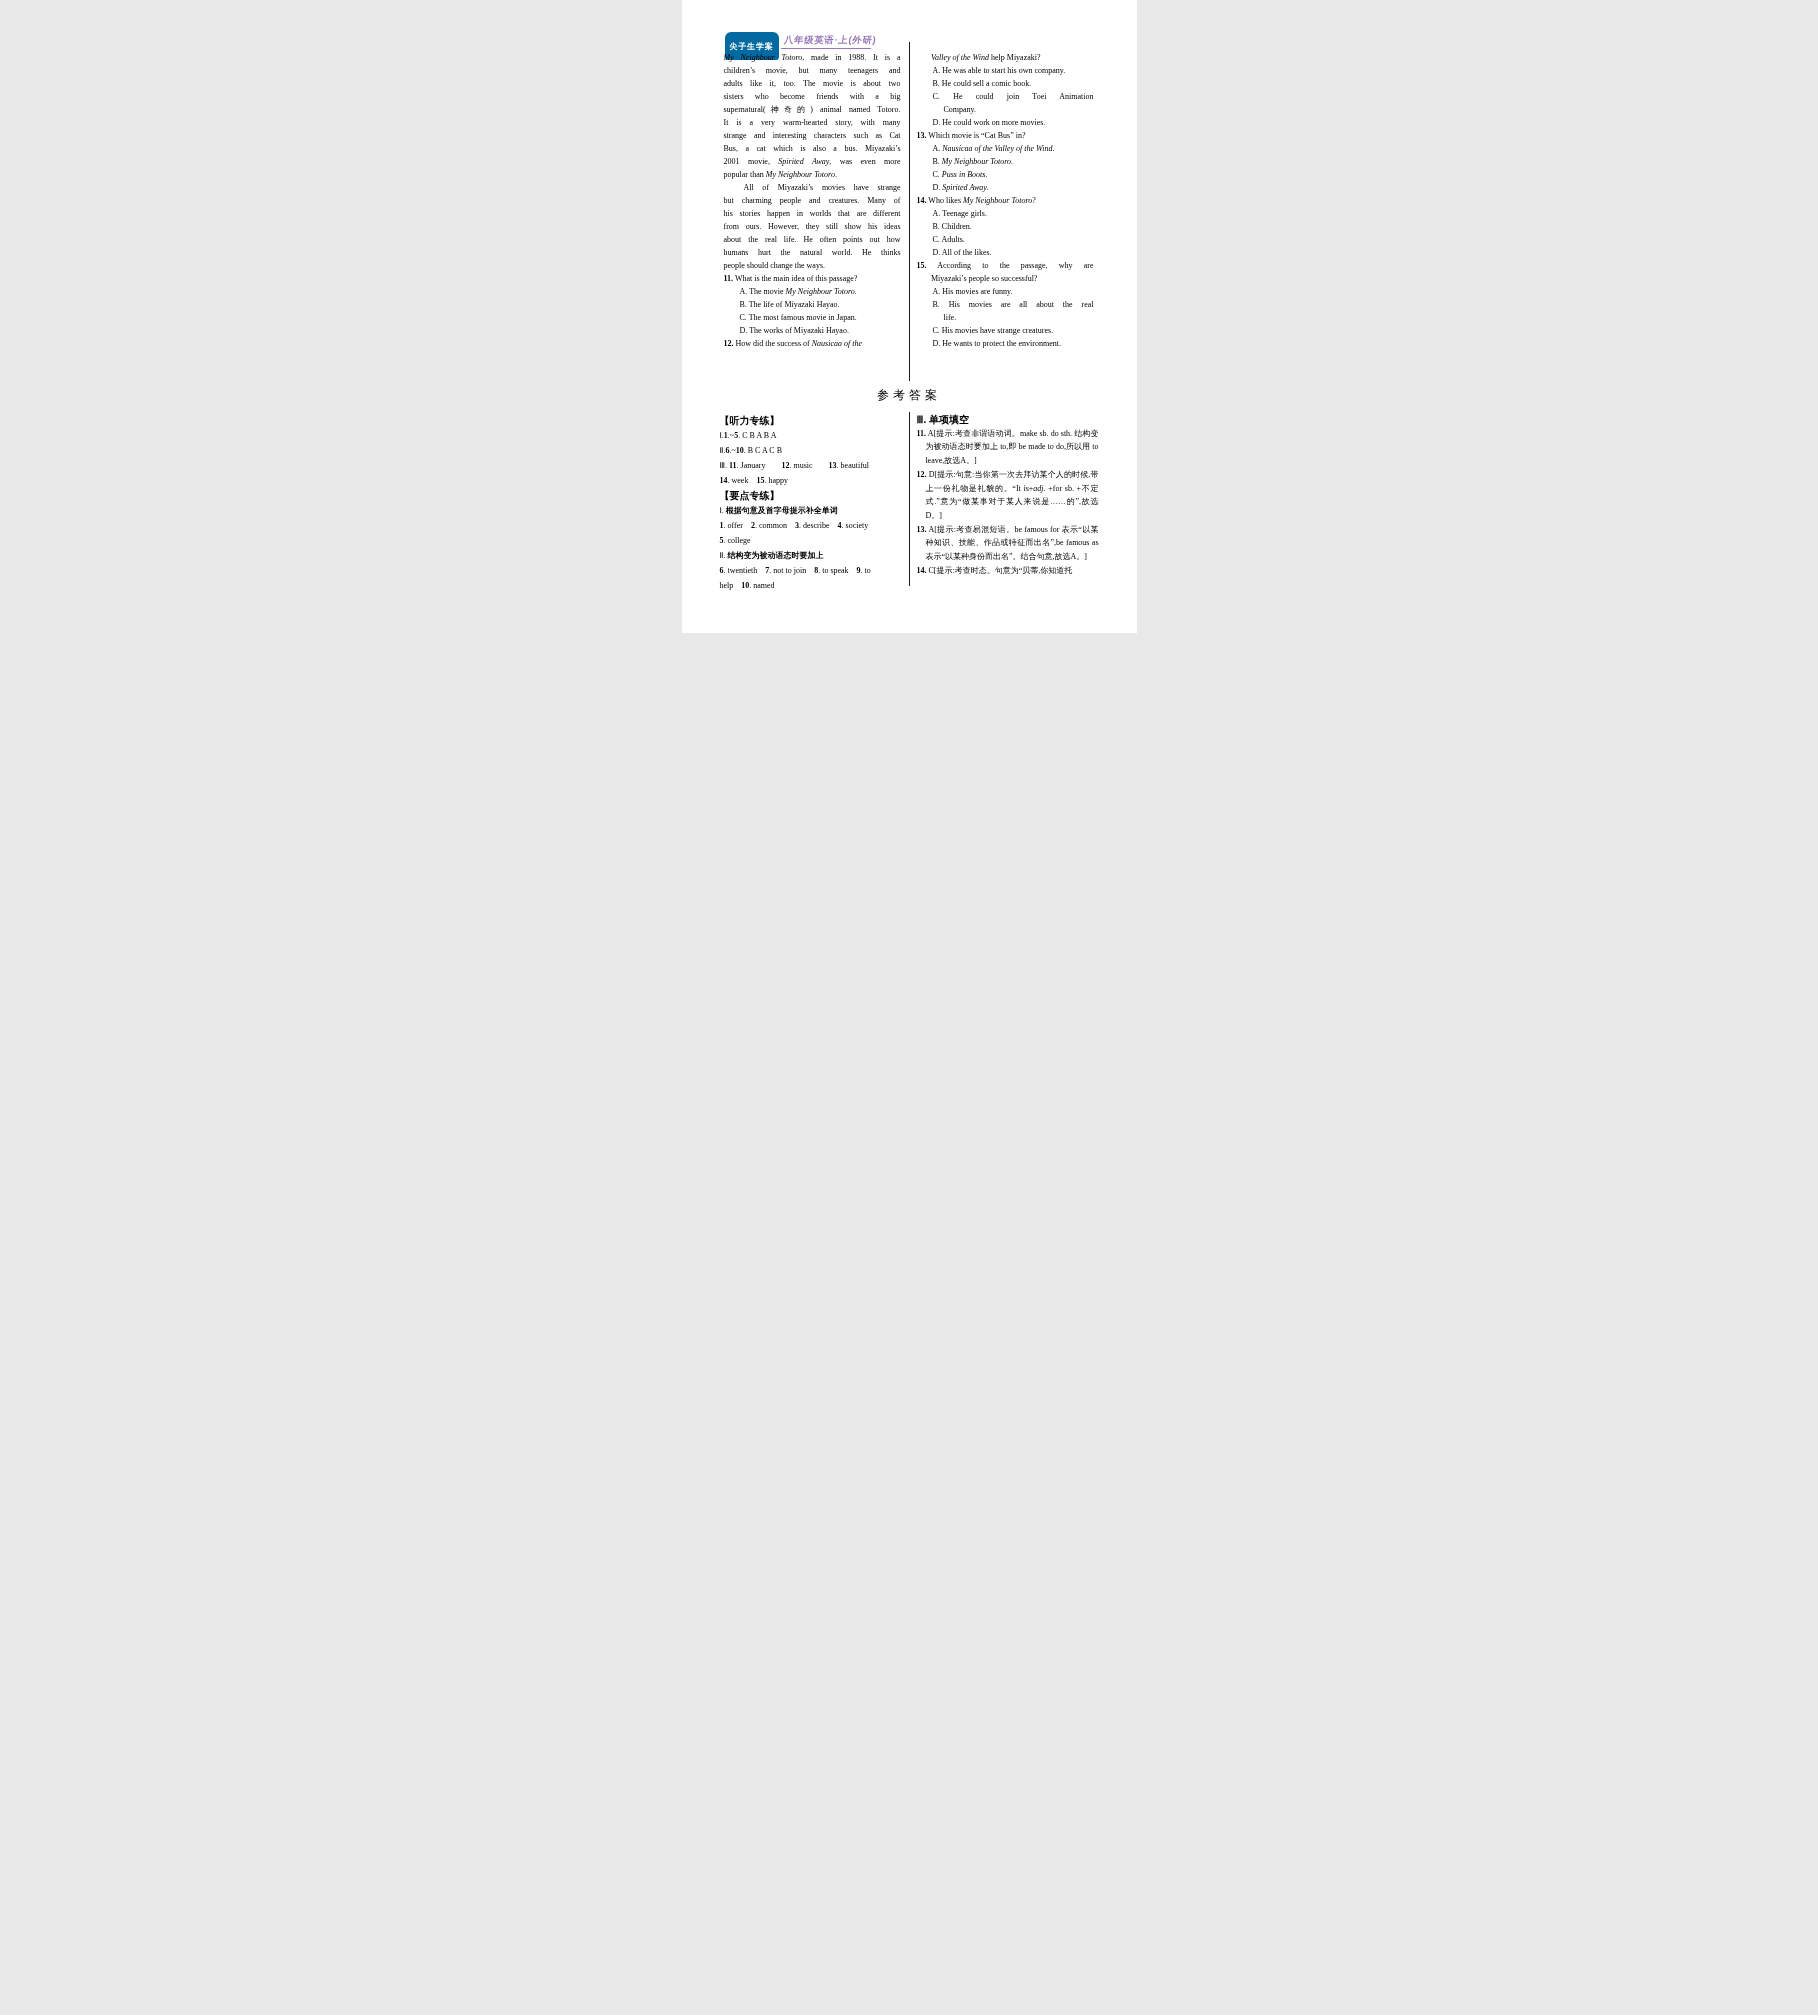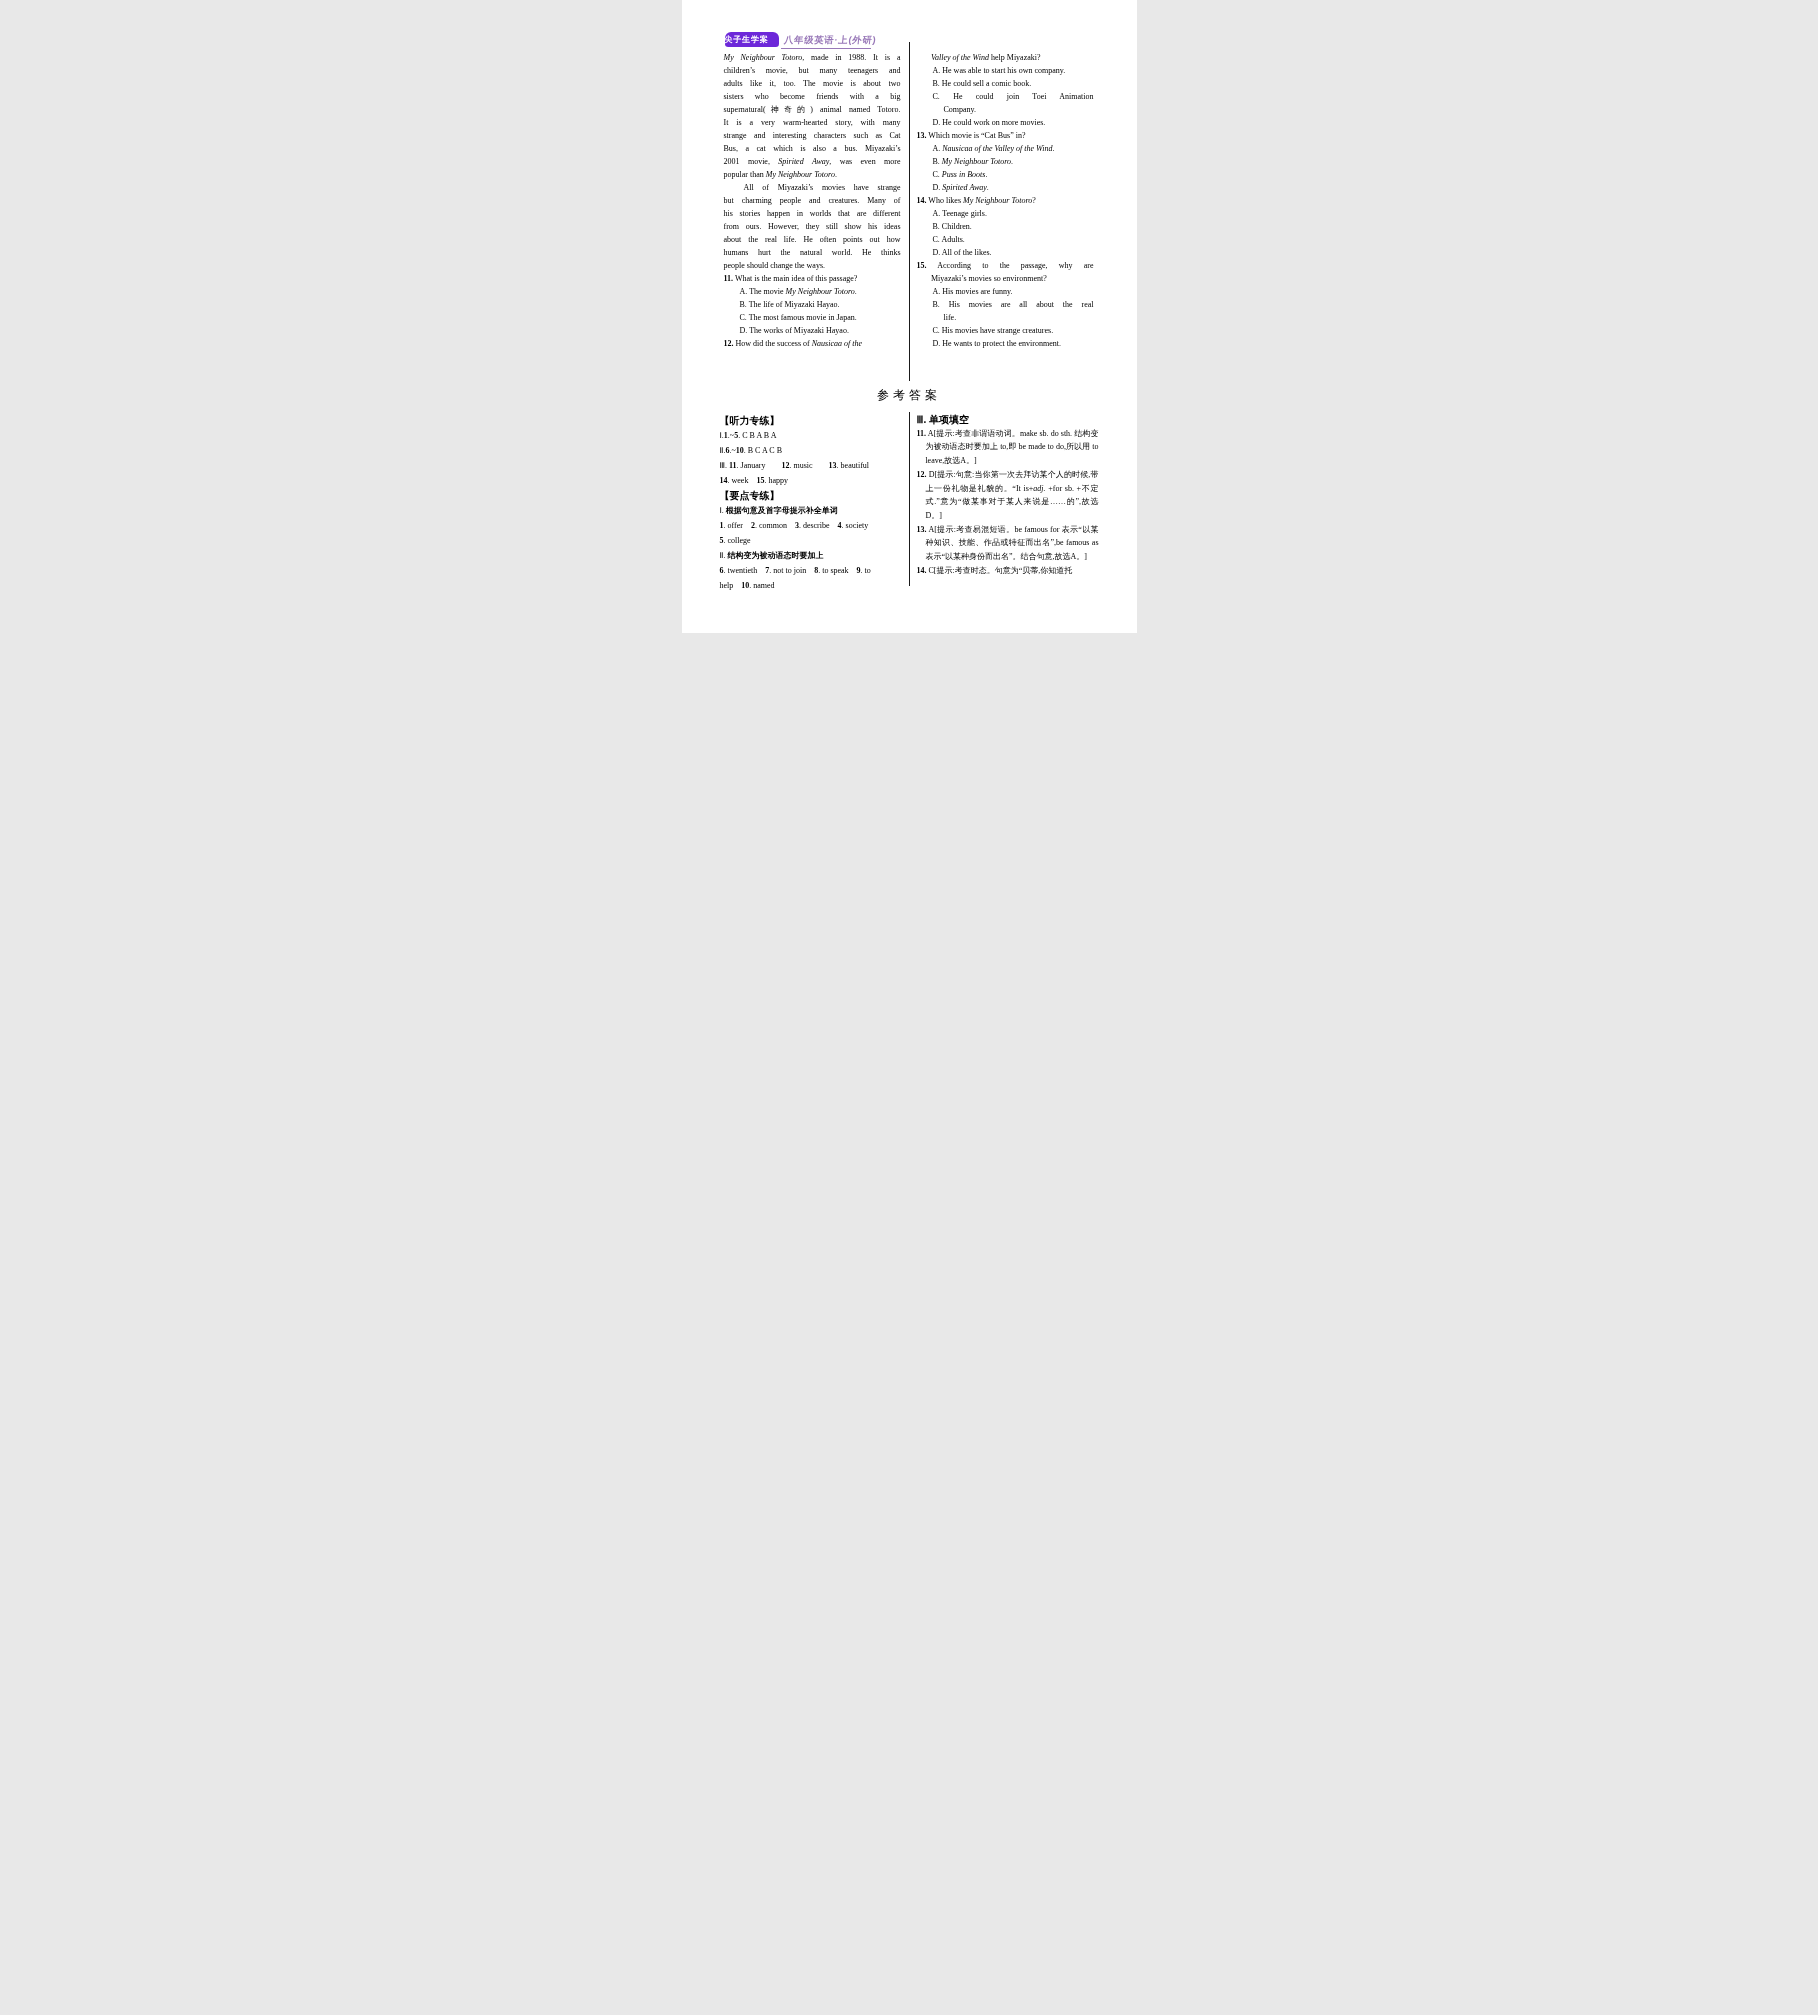--- a/index.html
+++ b/index.html
@@ -7,24 +7,24 @@
     position:relative;
     width:455px;height:633px;
     margin:0 auto;
     background:#ffffff;
     font-family:"Liberation Serif", serif;
     color:#000;
     overflow:hidden;
   }
   
   .badge{
-    position:absolute;left:43px;top:32px;width:54px;height:15px;
-    background:#6d28d9;
+    position:absolute;left:43px;top:32px;width:54px;height:28px;
+    background:#0369a1;
     border-radius:6px 6px 3.2px 3.2px;
-    display:flex;align-items:center;
+    display:flex;align-items:center;justify-content:center;
   }
   .badge span{
     color:#fff;
     font-family:"Liberation Sans", sans-serif;
     font-weight:bold;font-size:8px;letter-spacing:0.8px;
   }
   .series{
     position:absolute;left:102px;top:34px;
     color:#9878b8;
     font-family:"Liberation Sans", sans-serif;
@@ -114,21 +114,21 @@
       <div class="ln opt"><span class="olab">A.</span> <i>Nausicaa of the Valley of the Wind</i><span>.</span></div>
       <div class="ln opt"><span class="olab">B.</span> <i>My Neighbour Totoro</i><span>.</span></div>
       <div class="ln opt"><span class="olab">C.</span> <i>Puss in Boots</i><span>.</span></div>
       <div class="ln opt"><span class="olab">D.</span> <i>Spirited Away</i><span>.</span></div>
       <div class="ln qline"><b class="num">14.</b> <span>Who likes </span><i>My Neighbour Totoro</i><span>?</span></div>
       <div class="ln opt"><span class="olab">A.</span> <span>Teenage girls.</span></div>
       <div class="ln opt"><span class="olab">B.</span> <span>Children.</span></div>
       <div class="ln opt"><span class="olab">C.</span> <span>Adults.</span></div>
       <div class="ln opt"><span class="olab">D.</span> <span>All of the likes.</span></div>
       <div class="ln qline just"><b class="num">15.</b> <span>According to the passage, why are</span></div>
-      <div class="ln qcont"><span>Miyazaki’s movies so environment?</span></div>
+      <div class="ln qcont"><span>Miyazaki’s people so successful?</span></div>
       <div class="ln opt"><span class="olab">A.</span> <span>His movies are funny.</span></div>
       <div class="ln opt just"><span class="olab">B.</span> <span>His movies are all about the real</span></div>
       <div class="ln optc"><span>life.</span></div>
       <div class="ln opt"><span class="olab">C.</span> <span>His movies have strange creatures.</span></div>
       <div class="ln opt"><span class="olab">D.</span> <span>He wants to protect the environment.</span></div>
     </div>
 
   <div class="ans-title">参考答案</div>
   <div class="adivider"></div>
   <div class="a-col left" id="a-left">

